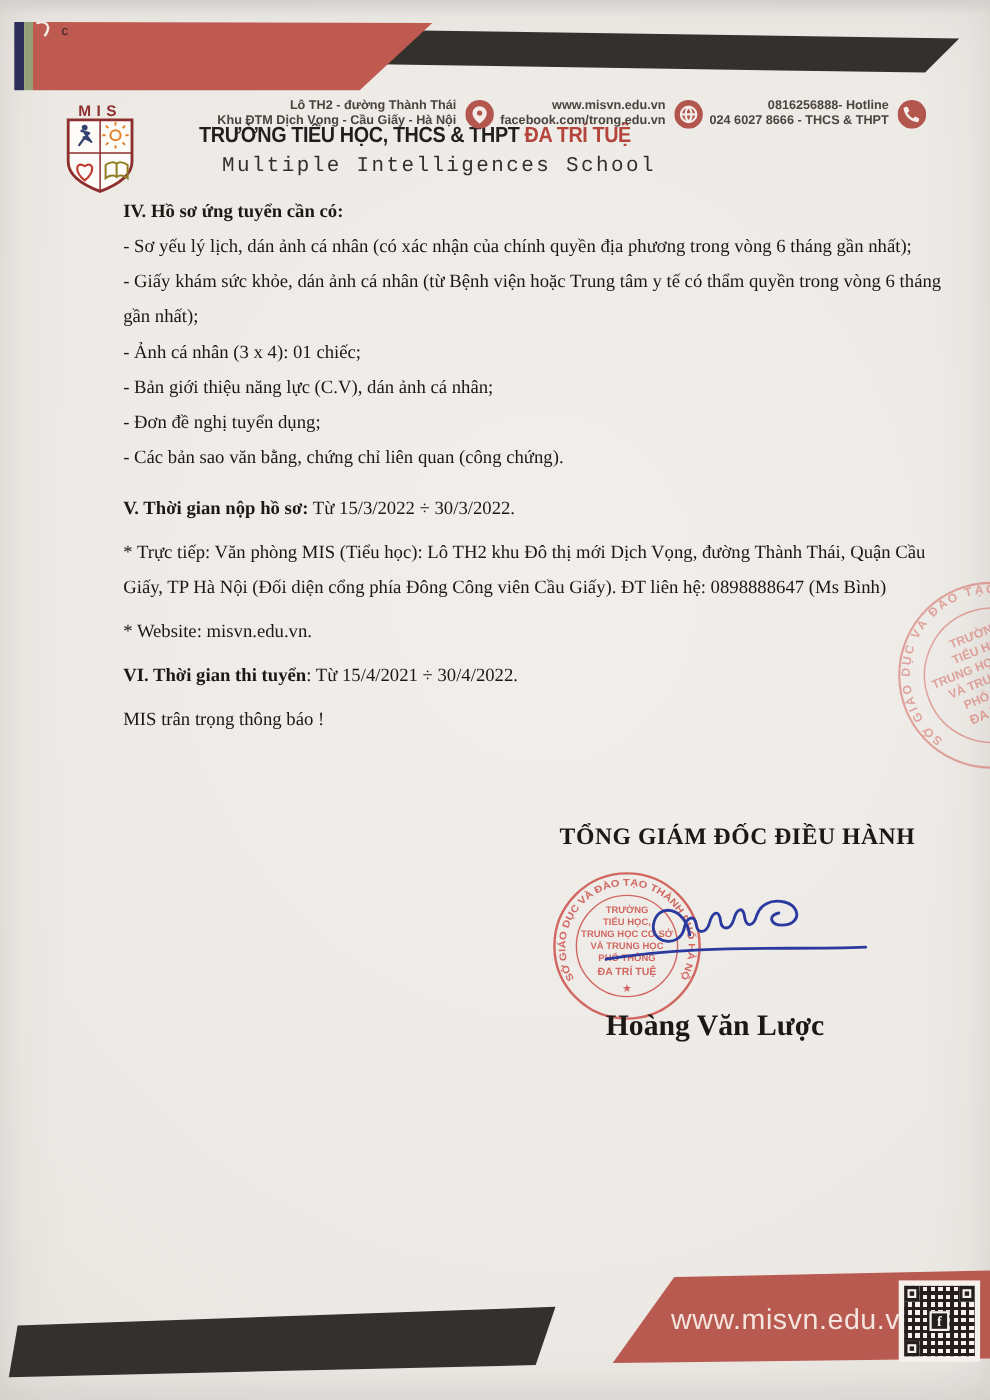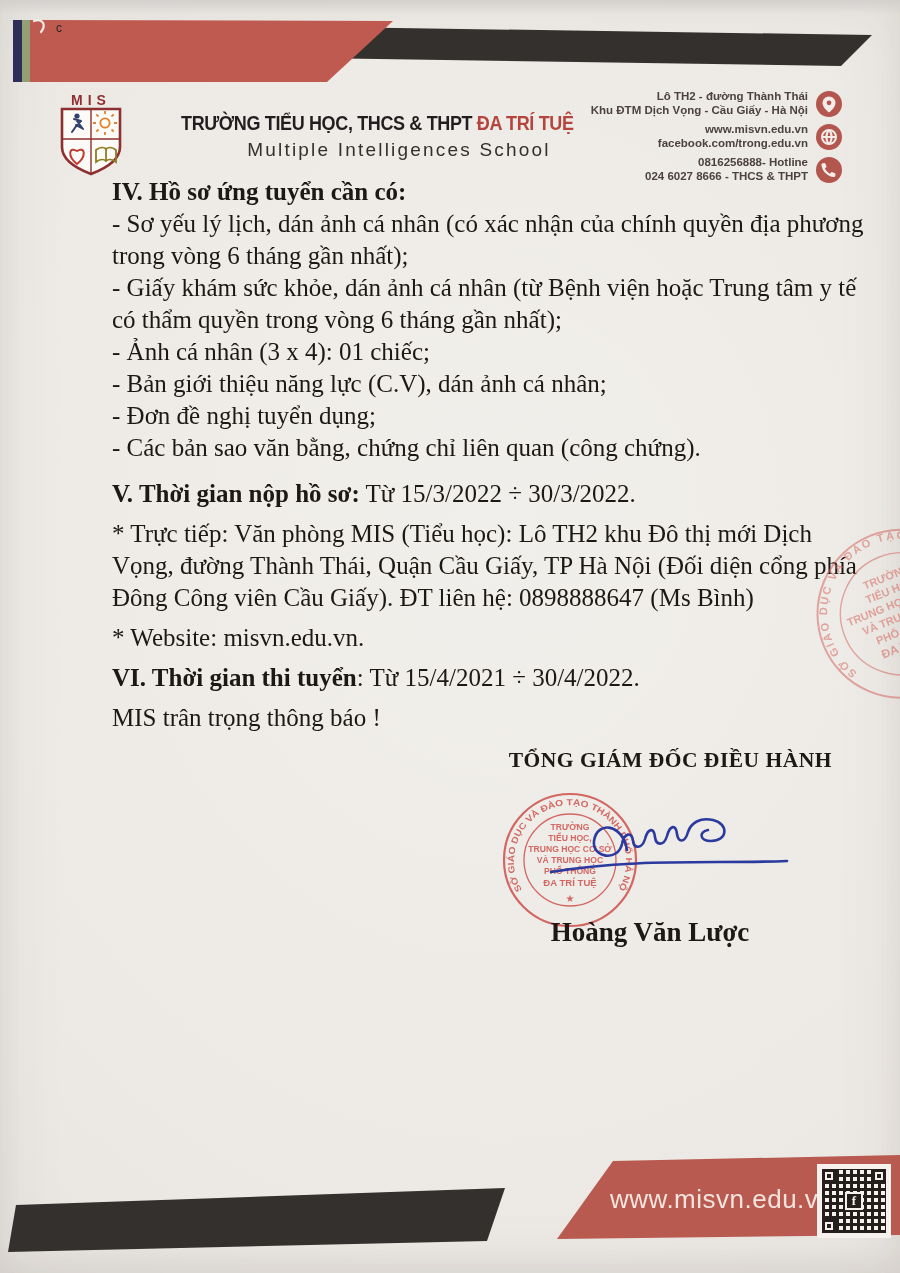--- a/index.html
+++ b/index.html
@@ -21,34 +21,34 @@
   .abs{position:absolute;}
 
   
   .brand-name{position:absolute;left:139px;top:111px;width:520px;text-align:center;}
   .brand-line1{
     font-weight:bold;font-size:20px;line-height:24px;letter-spacing:-0.4px;
     color:#221e1f;display:inline-block;transform:scaleX(.9);transform-origin:left center;white-space:nowrap;
   }
   .brand-line1 .red{color:#b5443c;}
   .brand-line2{
-    margin-top:4px;font-size:19px;letter-spacing:2.2px;color:#332f2d;white-space:nowrap;
-  }
-  .contact{position:absolute;right:58px;top:90px;display:flex;flex-direction:column;gap:6px;}
+    margin-top:4px;font-size:19px;letter-spacing:2.2px;color:#332f2d;white-space:nowrap;font-family:Liberation Mono, monospace;
+  }
+  .contact{position:absolute;right:58px;top:90px;display:flex;flex-direction:row;gap:6px;}
   .contact-row{display:flex;align-items:center;justify-content:flex-end;gap:8px;}
   .contact-text{
     text-align:right;font-weight:bold;font-size:11.5px;line-height:13.5px;color:#4c423e;white-space:nowrap;
   }
   .cicon{width:26px;height:26px;flex:0 0 26px;}
 
   
   .doc{
     position:absolute;left:112px;top:176px;width:753px;
     font-family:"Liberation Serif","DejaVu Serif",serif;
-    font-size:25px;line-height:32px;color:#1c1813;
+    font-size:17px;line-height:32px;color:#1c1813;
   }
   .doc p{margin:0;}
   .doc .b{font-weight:bold;}
   .gap-lg{margin-top:14px !important;}
   .gap-sm{margin-top:8px !important;}
 
   
   .sig-title{
     position:absolute;left:468px;top:748px;width:364px;text-align:right;
     font-family:"Liberation Serif","DejaVu Serif",serif;font-weight:bold;font-size:21.5px;color:#1c1813;letter-spacing:.5px;

